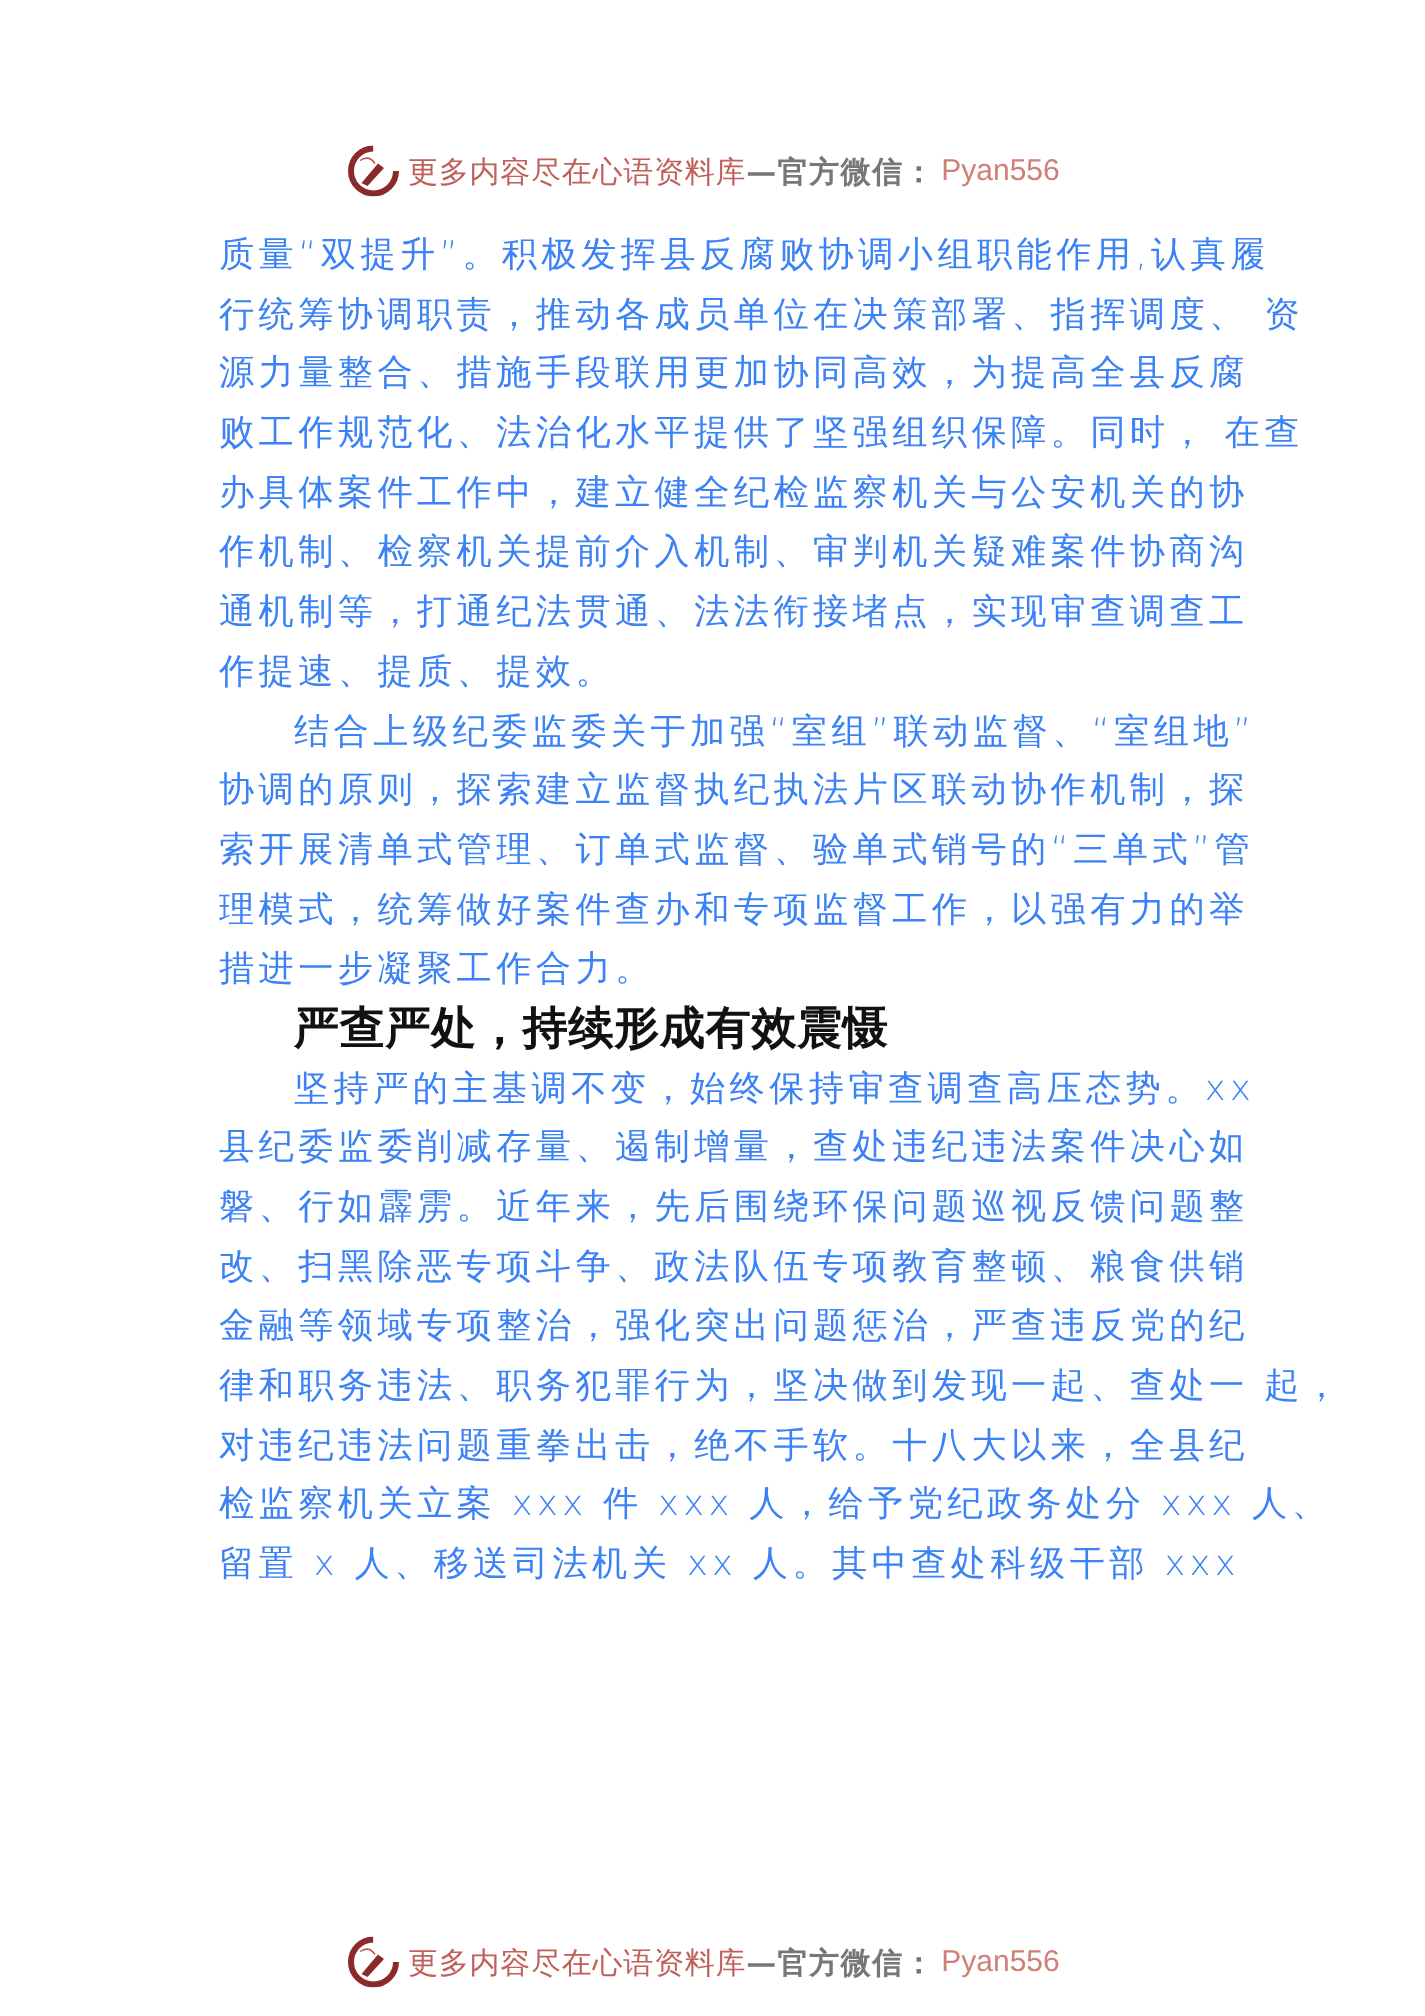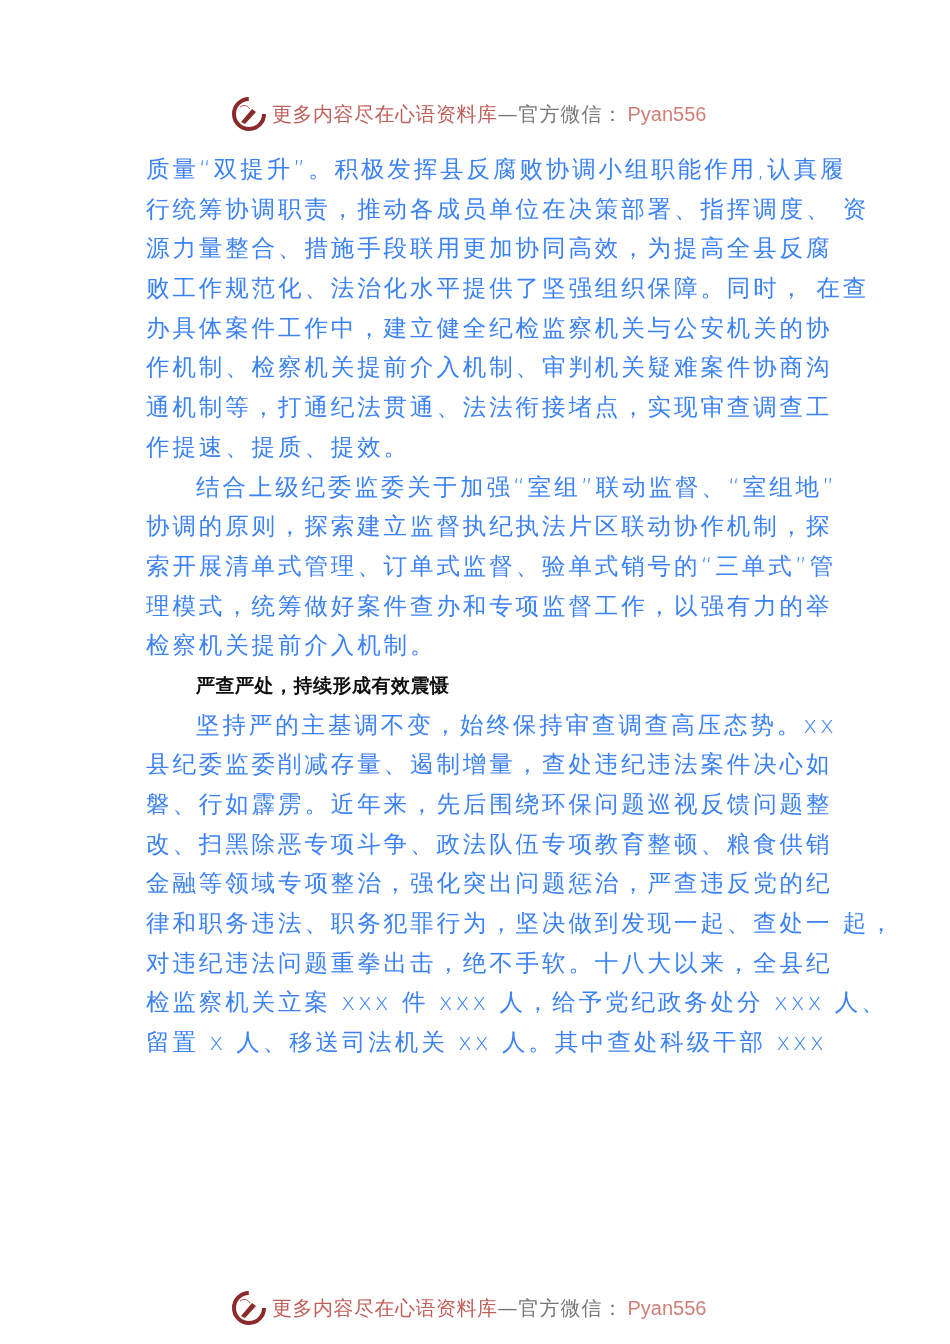--- a/index.html
+++ b/index.html
@@ -3,27 +3,27 @@
 <meta charset="utf-8">
 <style>
   html, body { margin: 0; padding: 0; background: #ffffff; }
   body { width: 950px; height: 1344px; position: relative; overflow: hidden;
          font-family: "DejaVu Serif", "Liberation Serif", serif; color: #1a1a1a; }
   .banner { position: absolute; left: 232px; display: flex; align-items: center; height: 40px; }
   .banner.top { top: 94px; }
   .banner.bottom { top: 1288px; }
   .banner .logo { width: 34px; height: 34px; margin-right: 6px; }
   .banner .brand { font-family: "DejaVu Serif", serif; font-size: 20px; color: #c0605a; letter-spacing: 0.5px; text-align: center; }
-  .banner .sep { font-family: "DejaVu Serif", serif; font-size: 20px; color: #777; letter-spacing: 1px; }
+  .banner .sep { font-family: "DejaVu Serif", serif; font-size: 20px; color: #777; letter-spacing: 1px; font-weight: bold; }
   .banner .wx { font-family: "Liberation Sans", sans-serif; font-size: 20px; color: #d07f78; margin-left: 4px; }
   .content { position: absolute; left: 146px; top: 150px; width: 670px; }
   .line { font-size: 23.5px; line-height: 39.7px; height: 39.7px; white-space: nowrap;
           letter-spacing: 2.9px; font-family: "DejaVu Sans", sans-serif; font-weight: 300; color: #3b82f6; }
   .line.indent { padding-left: 50px; }
-  .heading { font-size: 19px; line-height: 39.7px; height: 39.7px; font-weight: bold; padding-left: 50px;
+  .heading { font-size: 30px; line-height: 39.7px; height: 39.7px; font-weight: bold; padding-left: 50px;
              font-family: Liberation Serif, serif; color: #111; letter-spacing: 0.5px; }
 </style>
 </head>
 <body>
 
 <div class="banner top">
   <svg class="logo" viewBox="0 0 34 34">
     <circle cx="17" cy="17" r="15" fill="none" stroke="#8a2a2a" stroke-width="4" stroke-dasharray="70 30"></circle>
     <path d="M9 25 L20 12 L24 15 L13 27 Z" fill="#8a2a2a"></path>
     <path d="M8 10 Q14 6 18 12" fill="none" stroke="#b55" stroke-width="1"></path>
@@ -42,21 +42,21 @@
     <div class="line">办具体案件工作中，建立健全纪检监察机关与公安机关的协</div>
     <div class="line">作机制、检察机关提前介入机制、审判机关疑难案件协商沟</div>
     <div class="line">通机制等，打通纪法贯通、法法衔接堵点，实现审查调查工</div>
     <div class="line">作提速、提质、提效。</div>
   </div>
   <div>
     <div class="line indent">结合上级纪委监委关于加强“室组”联动监督、“室组地”</div>
     <div class="line">协调的原则，探索建立监督执纪执法片区联动协作机制，探</div>
     <div class="line">索开展清单式管理、订单式监督、验单式销号的“三单式”管</div>
     <div class="line">理模式，统筹做好案件查办和专项监督工作，以强有力的举</div>
-    <div class="line">检察机关提前介入机制。</div>
+    <div class="line">措进一步凝聚工作合力。</div>
   </div>
   <div class="heading">严查严处，持续形成有效震慑</div>
   <div>
     <div class="line indent">坚持严的主基调不变，始终保持审查调查高压态势。xx</div>
     <div class="line">县纪委监委削减存量、遏制增量，查处违纪违法案件决心如</div>
     <div class="line">磐、行如霹雳。近年来，先后围绕环保问题巡视反馈问题整</div>
     <div class="line">改、扫黑除恶专项斗争、政法队伍专项教育整顿、粮食供销</div>
     <div class="line">金融等领域专项整治，强化突出问题惩治，严查违反党的纪</div>
     <div class="line">律和职务违法、职务犯罪行为，坚决做到发现一起、查处一 起，</div>
     <div class="line">对违纪违法问题重拳出击，绝不手软。十八大以来，全县纪</div>

